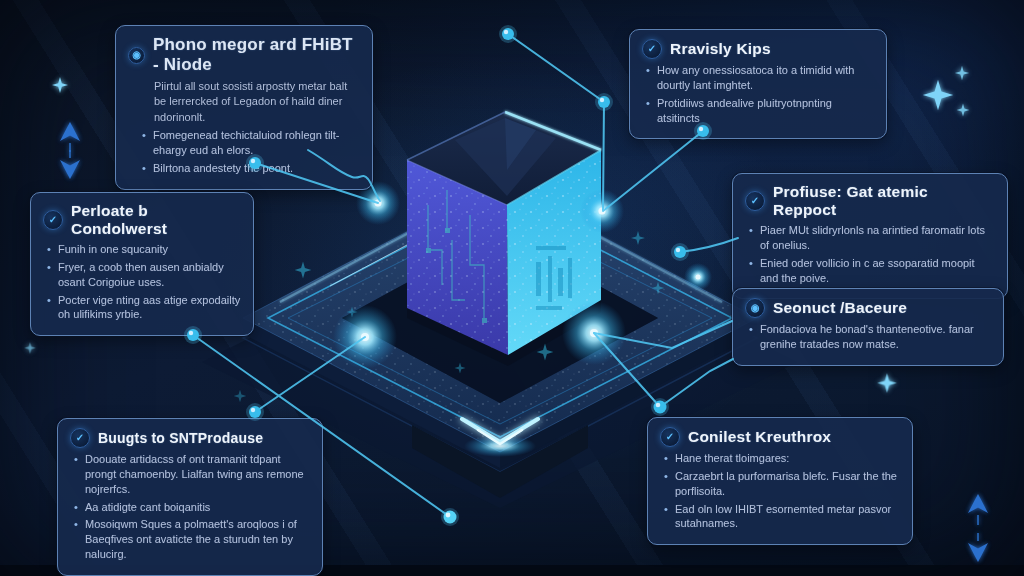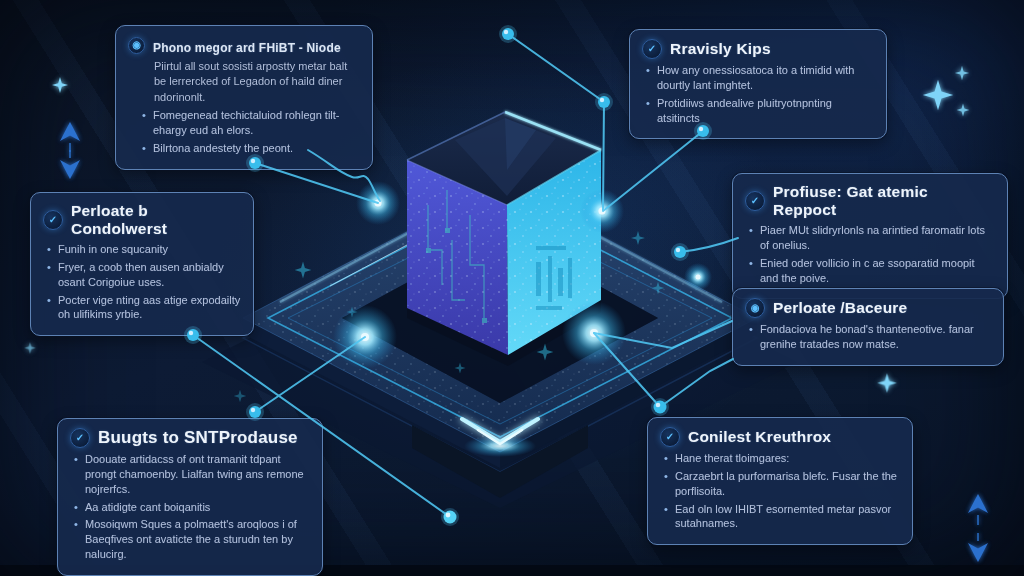--- a/index.html
+++ b/index.html
@@ -35,23 +35,23 @@
   }
   .badge .glyph{font-size:10px;line-height:1;color:#5cc1ff;font-weight:bold;}
   .c-title{font-weight:bold;font-size:15.5px;color:#eef4fb;letter-spacing:.2px;
     text-shadow:0 0 2px rgba(150,190,240,.35);}
   .c-para{font-size:11px;line-height:1.4;margin:0 0 3px 26px;color:#b2bfda;}
   .c-list{list-style:none;margin:2px 0 0 4px;padding:0;font-size:11px;line-height:1.35;}
   .c-list li{position:relative;padding-left:11px;margin-bottom:3px;color:#b2bfda;
     text-shadow:0 0 1px rgba(140,170,220,.3);}
   .c-list li::before{content:"•";position:absolute;left:0;top:0;color:#8fb6e6;}
   .callout.plain .badge{width:15px;height:15px;}
-  .callout.plain .c-title{font-size:12px;font-weight:bold;color:#dce6f4;margin-top:6px;}
+  .callout.plain .c-title{font-size:17px;font-weight:bold;color:#dce6f4;}
   .callout.plain .c-list{margin-left:14px;}
-  .callout.big-title .c-title{font-size:17px;}
+  .callout.big-title .c-title{font-size:14px;}
 </style>
 </head>
 <body>
 
 <div class="stage">
   <div class="streaks"></div>
 
   <svg class="scene" width="1024" height="576" viewBox="0 0 1024 576">
     <defs>
       <linearGradient id="gFrame" x1="0" y1="0" x2="0" y2="1">
@@ -254,21 +254,21 @@
       <li>Piaer MUt slidryrlonls na arintied faromatir lots of onelius.</li>
       <li>Enied oder vollicio in c ae ssoparatid moopit and the poive.</li>
     </ul>
   </div>
 
   <div class="callout" style="left:732px;top:288px;width:272px;">
     <div class="c-head">
       <span class="badge">
           <span class="glyph">◉</span>
         </span>
-      <span class="c-title">Perloate /Baceure</span>
+      <span class="c-title">Seonuct /Baceure</span>
     </div>
     <ul class="c-list">
       <li>Fondaciova he bonad's thanteneotive. fanar grenihe tratades now matse.</li>
     </ul>
   </div>
 
   <div class="callout" style="left:647px;top:417px;width:266px;">
     <div class="c-head">
       <span class="badge">
           <span class="glyph">✓</span>

